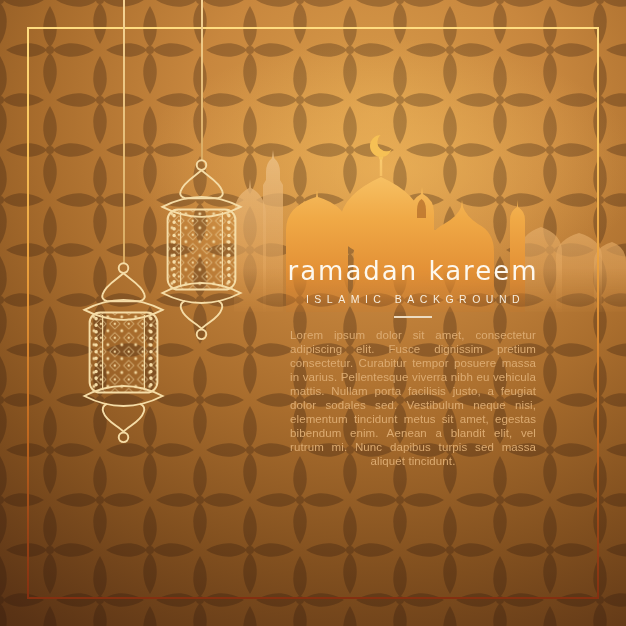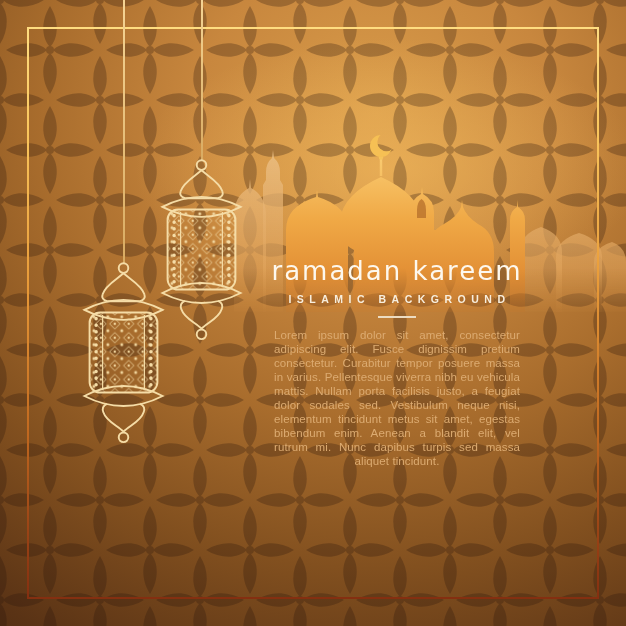--- a/index.html
+++ b/index.html
@@ -21,28 +21,28 @@
     border:2px solid #d98a30;
     border-image:linear-gradient(180deg,#ffdd80 0%,#fbc75d 18%,#e89a38 45%,#c26a20 70%,#9a4416 88%,#842f10 100%) 1;
     pointer-events:none;
   }
   .cord{position:absolute;top:0;width:2px;background:linear-gradient(180deg,#f5d494,#d9ab62);}
   .cord-a{left:123px;height:263px;}
   .cord-b{left:201px;height:160px;}
   .lantern{position:absolute;overflow:visible;}
   .lantern-a{left:80px;top:261px;width:87px;height:183px;}
   .lantern-b{left:158px;top:158px;width:87px;height:183px;}
-  .content{position:absolute;left:260px;top:256px;width:274px;text-align:center;}
+  .content{position:absolute;left:276px;top:256px;width:274px;text-align:center;}
   .title{
     margin:0;font-family:"DejaVu Sans",sans-serif;font-weight:normal;
     font-size:26px;letter-spacing:2px;color:#fdf8ee;text-transform:lowercase;
     white-space:nowrap;
   }
   .subtitle{
-    margin-top:7px;font-weight:bold;font-size:10.5px;letter-spacing:5.5px;
+    margin-top:7px;font-weight:normal;font-size:10.5px;letter-spacing:5.5px;
     color:#f8eedd;padding-left:5px;white-space:nowrap;
   }
   .divider{width:38px;height:2px;background:#ecdcc2;margin:11px auto 0;}
   .body-text{
     margin:10px auto 0;width:246px;
     font-weight:normal;font-size:11.5px;line-height:14px;letter-spacing:.1px;
     color:#dcab71;text-align:justify;text-align-last:center;
   }
   .defs-holder{position:absolute;width:0;height:0;}
 </style>

